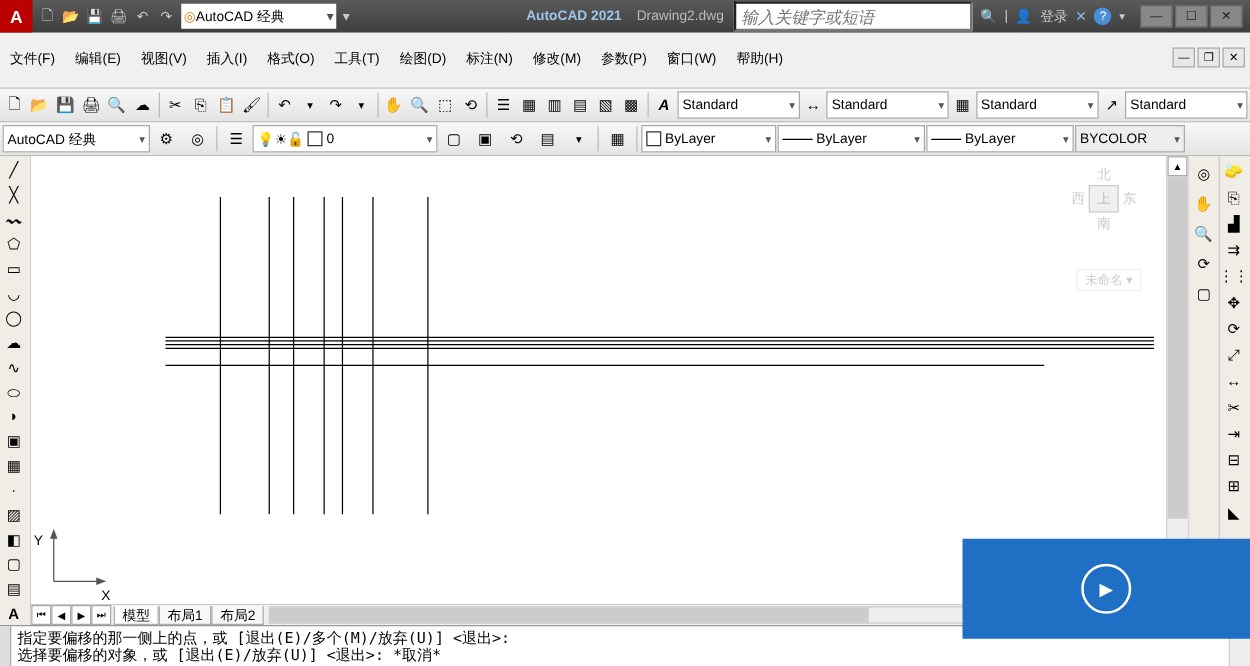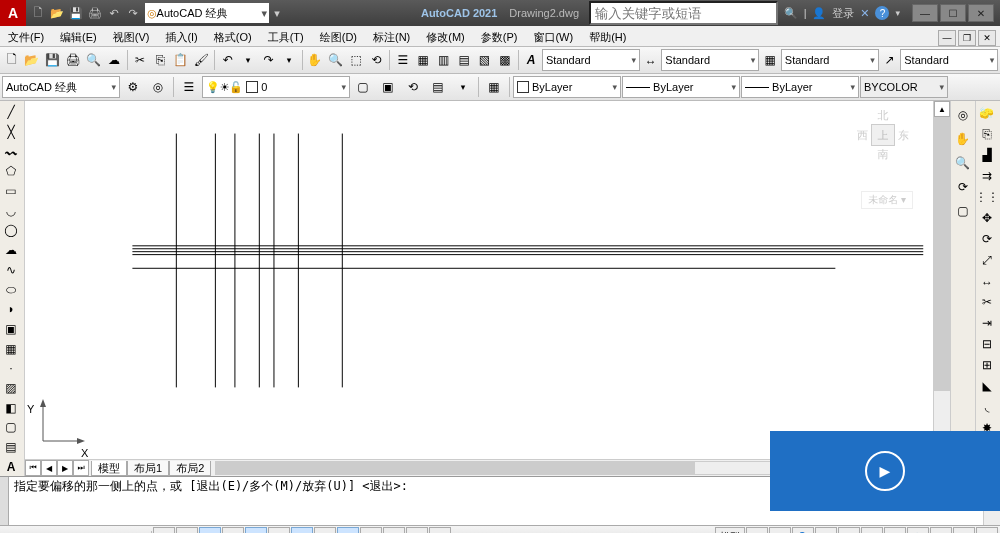--- a/index.html
+++ b/index.html
@@ -5,25 +5,25 @@
 body{margin:0;font-family:"Microsoft YaHei",Arial,sans-serif;font-size:11px;background:#e4e4e4;overflow:hidden;width:1000px;height:533px;position:relative}
 .titlebar{height:26px;background:linear-gradient(#5a5a5a,#3e3e3e);display:flex;align-items:center;color:#ccc;position:relative}
 .logo{width:26px;height:26px;background:#b00;display:flex;align-items:center;justify-content:center;color:#fff;font-weight:bold;font-size:14px}
 .qat{display:flex;gap:3px;padding:0 4px}
 .qat-btn{width:16px;height:16px;display:flex;align-items:center;justify-content:center;color:#ccc;cursor:pointer}
 .ws-dd{background:#fff;height:18px;min-width:120px;font-size:11px;padding:1px 2px;color:#000;display:flex;align-items:center}
 .ws-dd::after{content:"▾";margin-left:auto;color:#555}
 .title-center{position:absolute;left:50%;transform:translateX(-50%);display:flex;gap:12px}
 .title-app{color:#9ec4e8;font-weight:bold}
 .title-file{color:#bbb}
-.search{margin-left:auto;background:#fff;height:18px;min-width:110px;color:#888;padding:1px 4px;display:flex;align-items:center}
+.search{margin-left:auto;background:#fff;height:18px;min-width:110px;color:#888;font-style:italic;padding:1px 4px;display:flex;align-items:center}
 .title-right{display:flex;gap:6px;align-items:center;padding:0 6px}
 .win-btns{display:flex;gap:2px;margin-left:6px}
 .win-btn{width:24px;height:16px;background:#888;border:1px solid #666;display:flex;align-items:center;justify-content:center;font-size:10px;color:#222}
-.menubar{height:20px;background:#f0f0f0;border-bottom:1px solid #bbb;display:flex;align-items:flex-end;padding:0 4px;gap:8px}
+.menubar{height:20px;background:#f0f0f0;border-bottom:1px solid #bbb;display:flex;align-items:flex-start;padding:12px 4px;gap:8px}
 .menu-item{padding:1px 4px;cursor:pointer}
 .mdi-btns{margin-left:auto;display:flex;gap:2px}
 .mdi-btn{width:16px;height:14px;border:1px solid #aaa;background:#e8e8e8;display:flex;align-items:center;justify-content:center;font-size:9px}
 .toolbar{height:26px;background:linear-gradient(#f8f8f8,#e4e4e4);border-bottom:1px solid #bbb;display:flex;align-items:center;padding:0 2px;gap:1px}
 .tb-btn{width:22px;height:22px;display:flex;align-items:center;justify-content:center;border:1px solid transparent;cursor:pointer;font-size:12px}
 .tb-sep{width:1px;height:20px;background:#bbb;margin:0 2px}
 .tb-dd{height:20px;border:1px solid #aaa;background:#fff;display:flex;align-items:center;padding:0 3px;min-width:90px}
 .tb-dd::after{content:"▾";margin-left:auto;color:#555;font-size:9px}
 .tb-dd.ro{background:#eee}
 .main{display:flex;height:375px}
@@ -339,20 +339,21 @@
     <span class="lt-btn">◣</span>
     <span class="lt-btn">◟</span>
     <span class="lt-btn">✸</span>
   </div>
 </div>
 
 <div class="cmd">
   <div class="handle"></div>
   <div class="content">
     <div class="line">指定要偏移的那一侧上的点，或 [退出(E)/多个(M)/放弃(U)] &lt;退出&gt;:</div>
+    <div class="line">选择要偏移的对象，或 [退出(E)/放弃(U)] &lt;退出&gt;:  *取消*</div>
   </div>
   <div class="vsb"></div>
 </div>
 
 <div class="status">
   <span class="st-cell">1127.2859, 289.9206, 0.0000</span>
   <span class="st-btn">⊞</span>
   <span class="st-btn">▦</span>
   <span class="st-btn active">∟</span>
   <span class="st-btn">✴</span>

